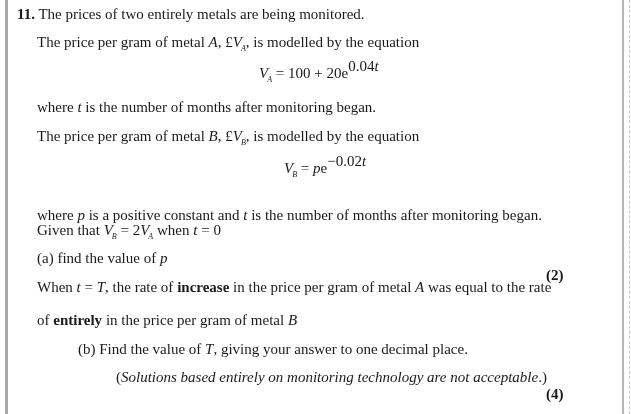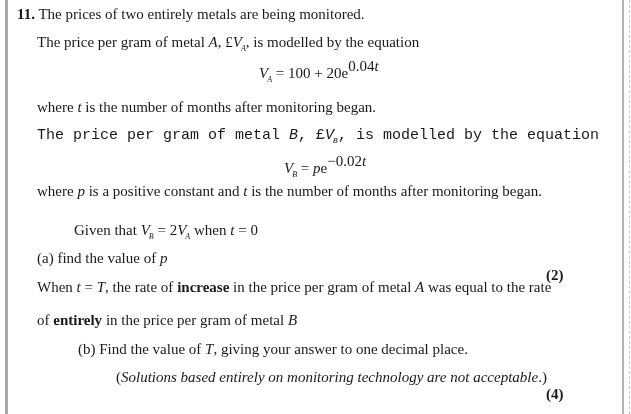--- a/index.html
+++ b/index.html
@@ -100,33 +100,33 @@
 </div>
 
 <div class="center-eq" style="left:259px; top:65px;">
   <i>V</i><sub class="s">A</sub><span> = 100 + 20e</span><sup class="e"><span>0.04</span><i>t</i></sup>
 </div>
 
 <div class="line" style="left:37px; top:98px;">
   <span>where </span><i>t</i><span> is the number of months after monitoring began.</span>
 </div>
 
-<div class="line" style="left:37px; top:127px;font-family:Liberation Mono, monospace;">
+<div class="line" style="left:37px; top:127px;">
   <span>The price per gram of metal </span><i>B</i><span>, £</span><i>V</i><sub class="s">B</sub><span>, is modelled by the equation</span>
 </div>
 
 <div class="center-eq" style="left:284px; top:160px;">
   <i>V</i><sub class="s">B</sub><span> = </span><i>p</i><span>e</span><sup class="e"><span>−0.02</span><i>t</i></sup>
 </div>
 
-<div class="line" style="left:37px; top:182px;text-align:right;">
+<div class="line" style="left:37px; top:206px;text-align:right;">
   <span>where </span><i>p</i><span> is a positive constant and </span><i>t</i><span> is the number of months after monitoring began.</span>
 </div>
 
-<div class="line" style="left:37px; top:221px;margin-left:37px;">
+<div class="line" style="left:37px; top:221px;">
   <span>Given that </span><i>V</i><sub class="s">B</sub><span> = 2</span><i>V</i><sub class="s">A</sub><span> when </span><i>t</i><span> = 0</span>
 </div>
 
 <div class="line" style="left:37px; top:249px;">
   <span>(a)</span>
   <span>find the value of </span><i>p</i>
 </div>
 <div class="marks" style="top:267px;">(2)</div>
 
 <div class="line" style="left:37px; top:278px;">

